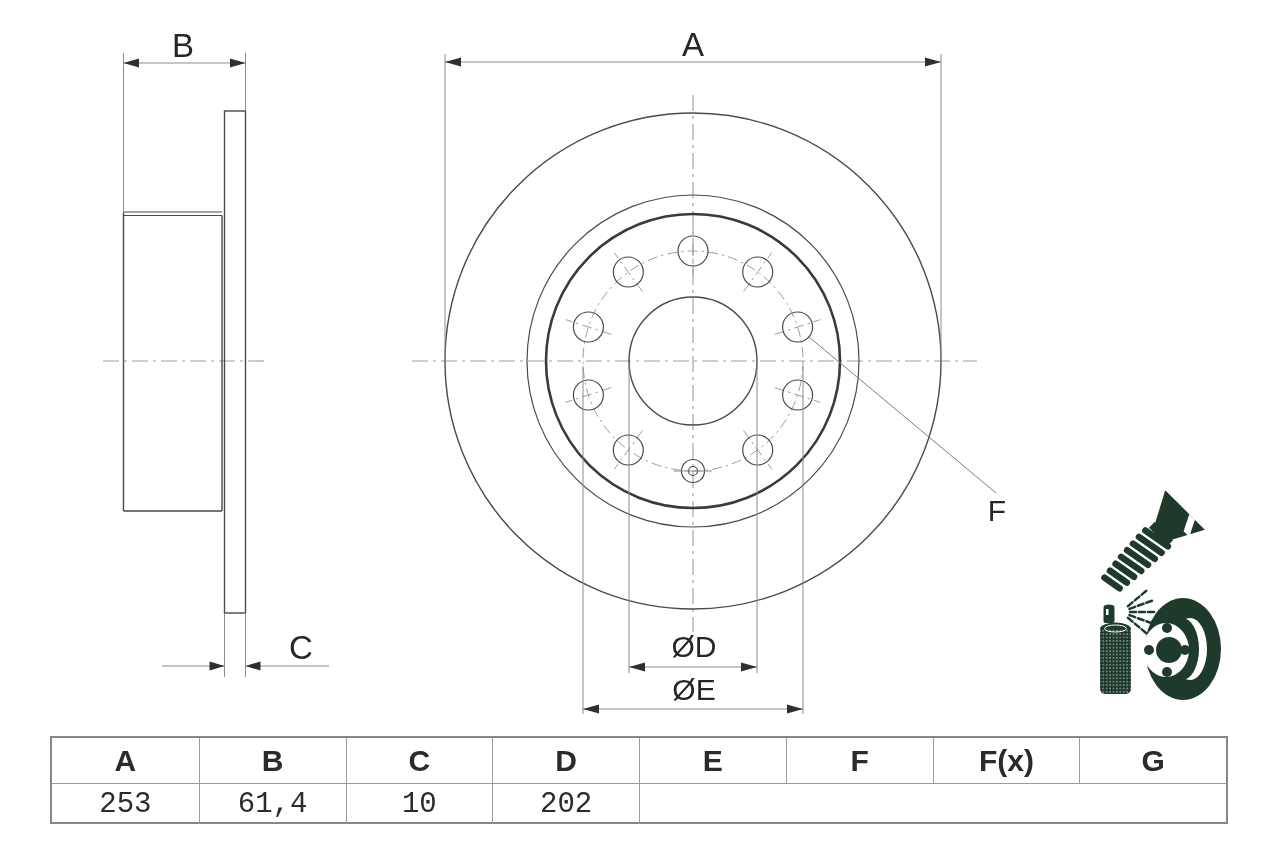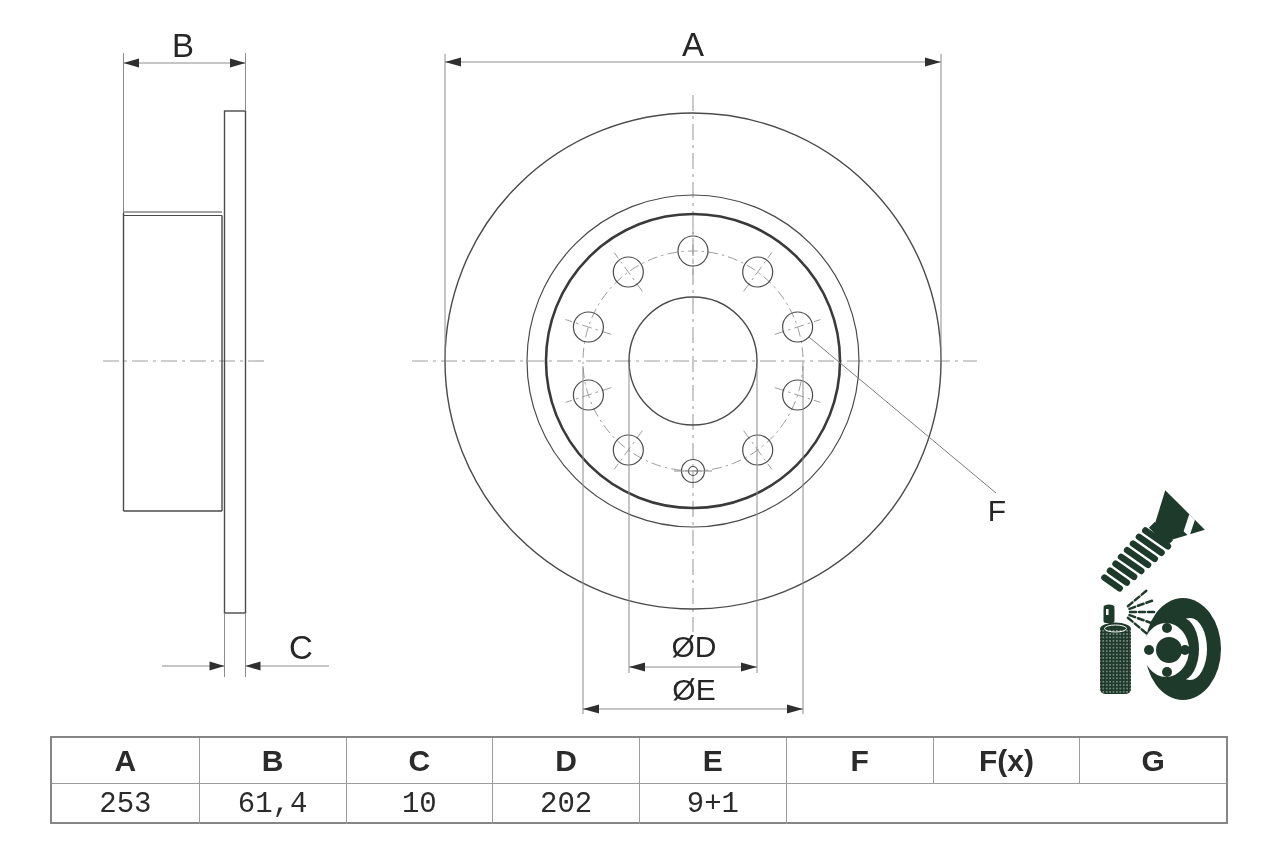--- a/index.html
+++ b/index.html
@@ -220,18 +220,17 @@
       <div class="spec-cell">E</div>
       <div class="spec-cell">F</div>
       <div class="spec-cell">F(x)</div>
       <div class="spec-cell">G</div>
     </div>
     <div class="spec-row values">
       <div class="spec-cell">253</div>
       <div class="spec-cell">61,4</div>
       <div class="spec-cell">10</div>
       <div class="spec-cell">202</div>
-      <div class="spec-cell">9+1</div>
       <div class="spec-cell"></div>
     </div>
   </div>
 
 </div>
 
 </body></html>

